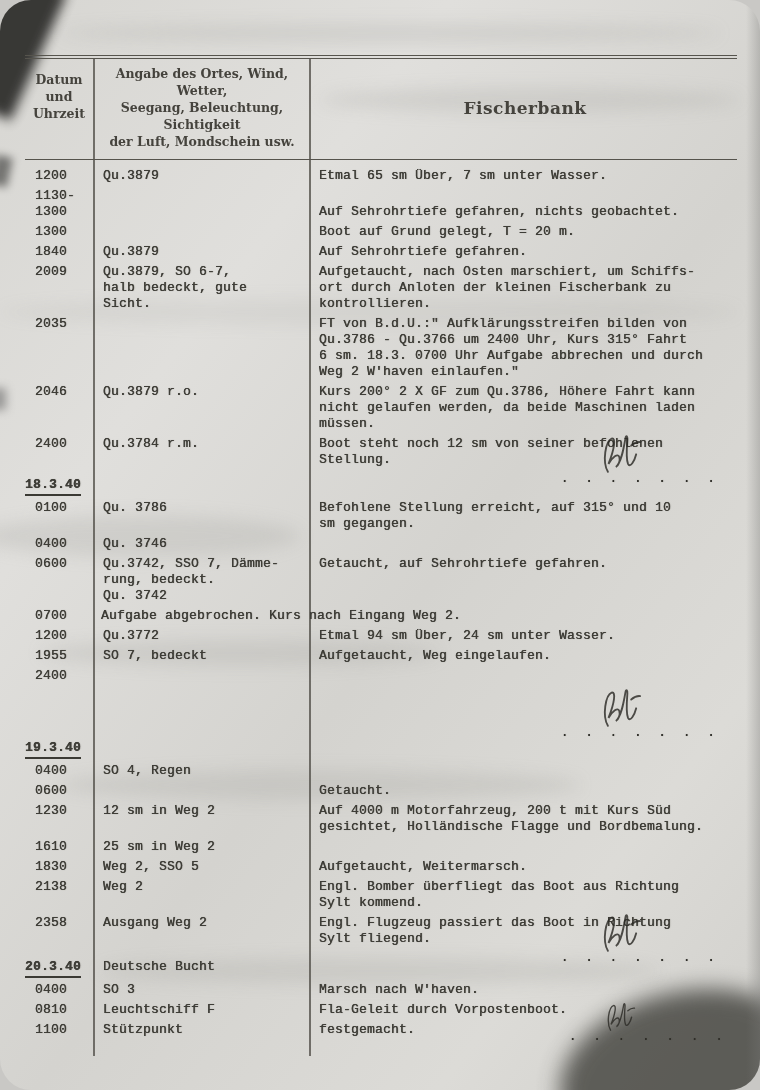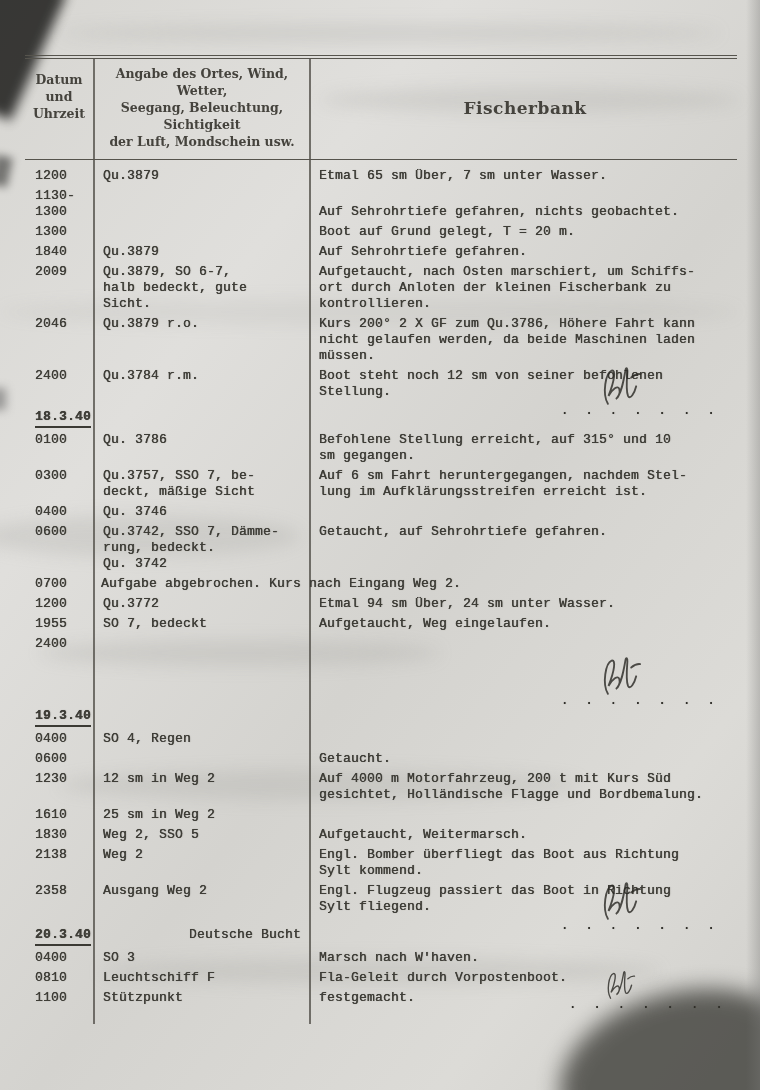--- a/index.html
+++ b/index.html
@@ -4,20 +4,21 @@
 <style>
   html,body{margin:0;padding:0;}
   body{
     width:760px;height:1090px;overflow:hidden;
     background:#c9c8c5;
     font-family:"Liberation Mono", monospace;
   }
   .page{
     position:relative;width:760px;height:1090px;overflow:hidden;
     background:linear-gradient(128deg,#d7d6d2 0%,#e0dfdc 28%,#d4d3cf 55%,#dcdbd7 80%,#d1d0cc 100%);
+    border-radius:31px;
   }
   
   .streak{position:absolute;background:rgba(148,148,145,.20);filter:blur(8px);border-radius:50%;}
   .st1{top:24px;left:60px;width:660px;height:18px;}
   .st2{top:88px;left:320px;width:420px;height:24px;}
   .st3{top:298px;left:0px;width:740px;height:28px;opacity:.6;}
   .st4{top:515px;left:-20px;width:320px;height:42px;}
   .st5{top:640px;left:40px;width:400px;height:26px;}
   .st6{top:770px;left:60px;width:520px;height:30px;}
   .st7{top:958px;left:100px;width:560px;height:26px;}
@@ -45,21 +46,21 @@
   .thead{display:flex;border-bottom:1.6px solid #55534c;padding:7px 0 9px;color:#45433d;}
   .thead .c-time,.thead .c-loc{display:block;text-align:center;
     font-family:"DejaVu Serif", serif;font-weight:700;font-size:12.5px;line-height:1.35;}
   .thead .c-time{padding:6px 2px 0 2px;}
   .h-evt{display:flex;align-items:center;justify-content:center;
     font-family:"DejaVu Serif", serif;font-weight:700;font-size:17px;letter-spacing:.5px;}
 
   .tbody{padding:8px 0 14px;color:#3e3d37;font-size:13px;line-height:16px;letter-spacing:.2px;
     text-shadow:0 0 .6px rgba(55,54,48,.85),.4px .4px .8px rgba(70,68,60,.55);}
   .row{display:flex;margin-bottom:4px;position:relative;z-index:2;}
-  .date-row{margin-top:9px;margin-bottom:4px;text-align:right;}
+  .date-row{margin-top:9px;margin-bottom:4px;}
   .date-row .c-time{padding-left:0;}
   .date-text{font-weight:700;border-bottom:2px solid #3b3a34;padding-bottom:1px;display:inline-block;}
 
   
   .sig{position:absolute;right:46px;top:-6px;width:130px;text-align:center;z-index:3;}
   .sig svg{width:62px;height:48px;transform:rotate(-7deg);opacity:.9;display:block;margin:0 auto;}
   .sig .dots{font-family:"Liberation Mono",monospace;font-size:12px;letter-spacing:5px;
     color:#2e2d28;margin-top:-7px;white-space:nowrap;}
   .row.sig-low{margin-bottom:56px;}
   .sig-low .sig{top:16px;}
@@ -124,20 +125,28 @@
         <div class="row">
           <div class="cell c-time">2009</div>
           <div class="cell c-loc">Qu.3879, SO 6-7,
 halb bedeckt, gute
 Sicht.</div>
           <div class="cell c-evt">Aufgetaucht, nach Osten marschiert, um Schiffs-
 ort durch Anloten der kleinen Fischerbank zu
 kontrollieren.</div>
         </div>
         <div class="row">
+          <div class="cell c-time">2035</div>
+          <div class="cell c-loc"></div>
+          <div class="cell c-evt">FT von B.d.U.:" Aufklärungsstreifen bilden von
+Qu.3786 - Qu.3766 um 2400 Uhr, Kurs 315° Fahrt
+6 sm. 18.3. 0700 Uhr Aufgabe abbrechen und durch
+Weg 2 W'haven einlaufen."</div>
+        </div>
+        <div class="row">
           <div class="cell c-time">2046</div>
           <div class="cell c-loc">Qu.3879 r.o.</div>
           <div class="cell c-evt">Kurs 200° 2 X GF zum Qu.3786, Höhere Fahrt kann
 nicht gelaufen werden, da beide Maschinen laden
 müssen.</div>
         </div>
         <div class="row">
           <div class="cell c-time">2400</div>
           <div class="cell c-loc">Qu.3784 r.m.</div>
           <div class="cell c-evt">Boot steht noch 12 sm von seiner befohlenen
@@ -154,27 +163,20 @@
           <div class="cell c-loc"></div>
           <div class="cell c-evt"></div>
         </div>
         <div class="row">
           <div class="cell c-time">0100</div>
           <div class="cell c-loc">Qu. 3786</div>
           <div class="cell c-evt">Befohlene Stellung erreicht, auf 315° und 10
 sm gegangen.</div>
         </div>
         <div class="row">
-          <div class="cell c-time">0300</div>
-          <div class="cell c-loc">Qu.3757, SSO 7, be-
-deckt, mäßige Sicht</div>
-          <div class="cell c-evt">Auf 6 sm Fahrt heruntergegangen, nachdem Stel-
-lung im Aufklärungsstreifen erreicht ist.</div>
-        </div>
-        <div class="row">
           <div class="cell c-time">0400</div>
           <div class="cell c-loc">Qu. 3746</div>
           <div class="cell c-evt"></div>
         </div>
         <div class="row">
           <div class="cell c-time">0600</div>
           <div class="cell c-loc">Qu.3742, SSO 7, Dämme-
 rung, bedeckt.
 Qu. 3742</div>
           <div class="cell c-evt">Getaucht, auf Sehrohrtiefe gefahren.</div>

